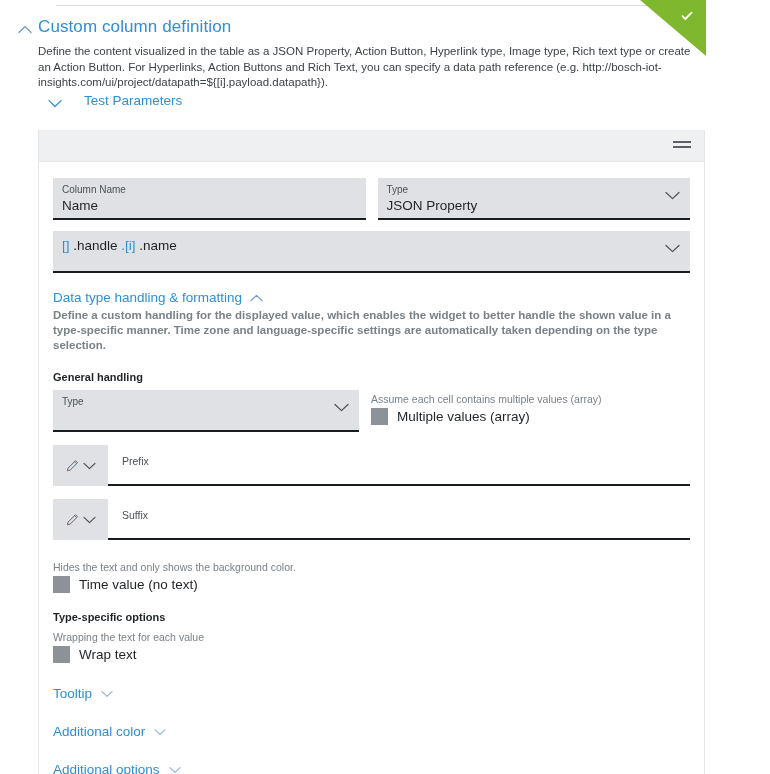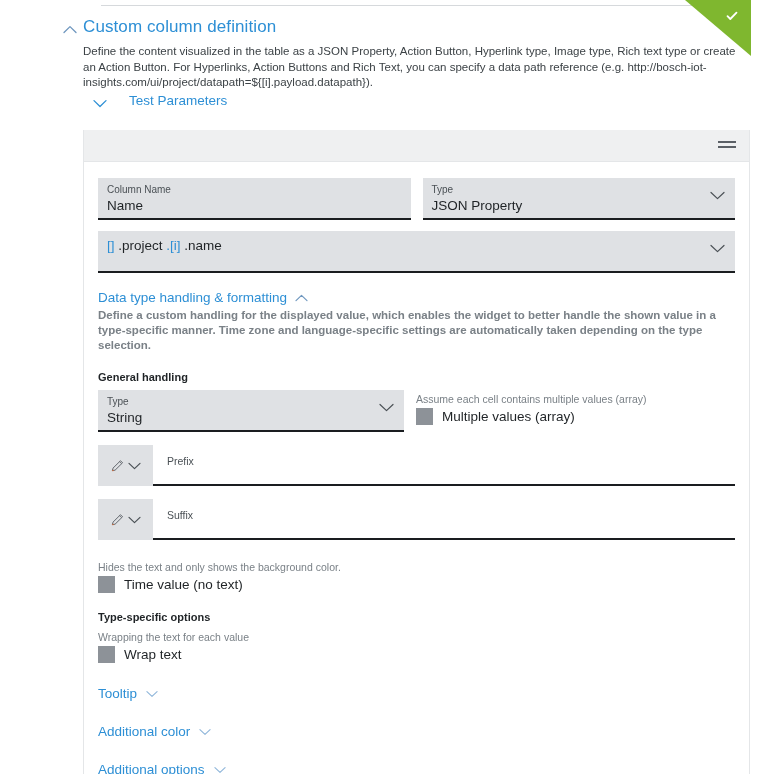--- a/index.html
+++ b/index.html
@@ -8,21 +8,20 @@
     width: 770px; height: 774px;
     background: #ffffff;
     font-family: "Liberation Sans", sans-serif;
     overflow: hidden;
   }
   .page {
     position: relative;
     width: 706px; height: 774px;
     background: #ffffff;
     overflow: hidden;
-    margin-left: 45px;
   }
 
   
   .corner-flag {
     position: absolute;
     top: 0; right: 0;
     width: 66px; height: 56px;
     overflow: hidden;
     pointer-events: none;
   }
@@ -304,41 +303,40 @@
         <div class="field grow">
           <span class="fl">Type</span>
           <span class="fv">JSON Property</span>
           <svg class="chev" width="15" height="9" viewBox="0 0 15 9">
             <path d="M1 1.5 L7.5 7.6 L14 1.5" fill="none" stroke="#4a5055" stroke-width="1.2" stroke-linecap="round" stroke-linejoin="round"></path>
           </svg>
         </div>
       </div>
 
       <div class="field field-full">
-        <span class="fv" id="value-tokens"><span class="tok-blue">[]</span><span> .project</span><span class="tok-blue"> .[i]</span><span> .name</span></span>
+        <span class="fv" id="value-tokens"><span class="tok-blue">[]</span><span> .handle</span><span class="tok-blue"> .[i]</span><span> .name</span></span>
         <svg class="chev" width="15" height="9" viewBox="0 0 15 9">
           <path d="M1 1.5 L7.5 7.6 L14 1.5" fill="none" stroke="#4a5055" stroke-width="1.2" stroke-linecap="round" stroke-linejoin="round"></path>
         </svg>
       </div>
 
       <div class="sub-head">
         <span class="lbl">Data type handling &amp; formatting</span>
         <svg width="13" height="8" viewBox="0 0 13 8">
           <path d="M1 6.6 L6.5 1.4 L12 6.6" fill="none" stroke="#6f97bf" stroke-width="1.2" stroke-linecap="round" stroke-linejoin="round"></path>
         </svg>
       </div>
       <div class="sub-desc">Define a custom handling for the displayed value, which enables the widget to better handle the shown value in a type-specific manner. Time zone and language-specific settings are automatically taken depending on the type selection.</div>
 
       <h3 class="block-title">General handling</h3>
 
       <div class="gh-row">
         <div class="gh-left">
           <div class="field">
             <span class="fl">Type</span>
-            <span class="fv">String</span>
             <svg class="chev" width="15" height="9" viewBox="0 0 15 9">
               <path d="M1 1.5 L7.5 7.6 L14 1.5" fill="none" stroke="#4a5055" stroke-width="1.2" stroke-linecap="round" stroke-linejoin="round"></path>
             </svg>
           </div>
         </div>
         <div class="gh-right">
           <div class="chk-cap">Assume each cell contains multiple values (array)</div>
           <div class="chk-line">
             <span class="chk-box"></span>
             <span class="chk-lbl">Multiple values (array)</span>

